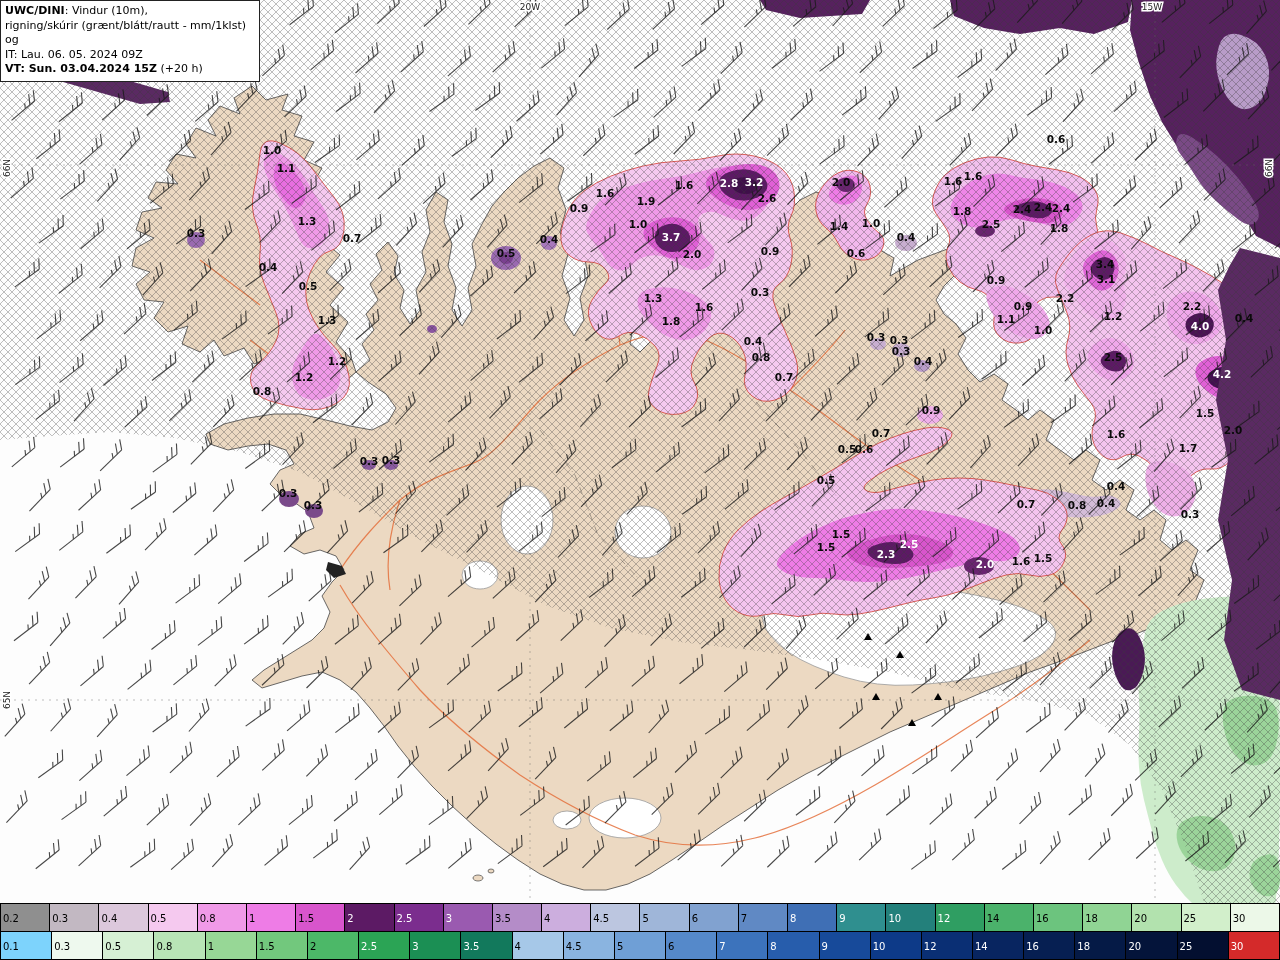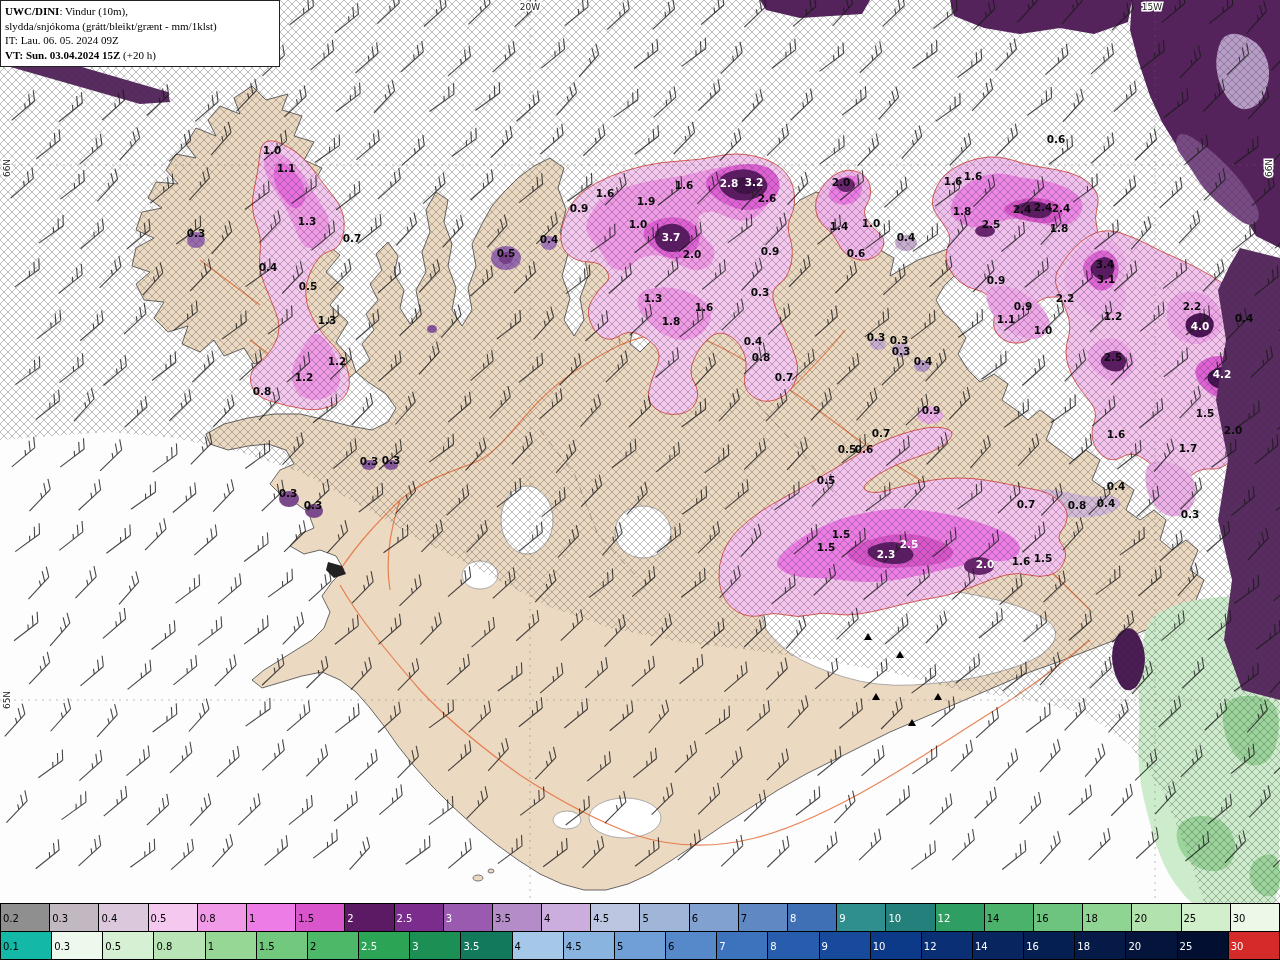--- a/index.html
+++ b/index.html
@@ -1,21 +1,21 @@
 <!DOCTYPE html>
 <html><head>
 <meta charset="utf-8">
 <style>
   html,body{margin:0;padding:0;background:#fff;}
   body{width:1280px;height:960px;overflow:hidden;font-family:"DejaVu Sans",sans-serif;}
   .stage{position:relative;width:1280px;height:960px;}
   #map-svg{position:absolute;left:0;top:0;}
   .header-box{
     position:absolute;left:0;top:0;width:252px;background:#ffffff;
-    border:1px solid #222;padding:3px 22px 4px 4px;font-size:11px;line-height:1.32;color:#000;z-index:5;font-family:Liberation Serif, serif;
+    border:1px solid #222;padding:3px 2px 4px 4px;font-size:11px;line-height:1.32;color:#000;z-index:5;
   }
   .header-box .b{font-weight:bold;}
   .legend{position:absolute;left:0;bottom:0;width:1280px;z-index:6;border-top:1px solid #000;}
   .legend-row{display:flex;width:1280px;height:28px;}
   .legend-cell{flex:1;position:relative;border-right:1px solid #000;border-bottom:1px solid #000;}
   .legend-cell:first-child{border-left:1px solid #000;}
   .legend-cell span{position:absolute;left:2px;top:50%;transform:translateY(-50%);font-size:10px;}
   text{font-family:"DejaVu Sans",sans-serif;}
   .precip-label{font-size:10.5px;font-weight:bold;}
   .grid-label{font-size:9px;fill:#222;paint-order:stroke;stroke:#ffffff;stroke-width:3px;}
@@ -795,21 +795,21 @@
         <text x="530" y="10" text-anchor="middle" class="grid-label">20W</text>
         <text x="1152" y="10" text-anchor="middle" class="grid-label">15W</text>
         <text x="10" y="168" text-anchor="middle" class="grid-label" transform="rotate(-90 10 168)">66N</text>
         <text x="10" y="700" text-anchor="middle" class="grid-label" transform="rotate(-90 10 700)">65N</text>
         <text x="1272" y="168" text-anchor="middle" class="grid-label" transform="rotate(-90 1272 168)">66N</text>
       </g>
   </svg>
 
   <div class="header-box">
     <div><span class="b">UWC/DINI</span><span>: Vindur (10m),</span></div>
-    <div>slydda/snjókoma (grátt/bleikt/grænt - mm/1klst)</div>
+    <div>rigning/skúrir (grænt/blátt/rautt - mm/1klst) og</div>
     <div>IT: Lau. 06. 05. 2024 09Z</div>
     <div><span class="b">VT: Sun. 03.04.2024 15Z</span><span> (+20 h)</span></div>
   </div>
 
   <div class="legend">
     <div class="legend-row" id="legend-row-0">
         <div class="legend-cell" style="background: rgb(143, 143, 143);">
           <span style="color: rgb(0, 0, 0);">0.2</span>
         </div>
         <div class="legend-cell" style="background: rgb(194, 184, 194);">
@@ -882,21 +882,21 @@
           <span style="color: rgb(0, 0, 0);">20</span>
         </div>
         <div class="legend-cell" style="background: rgb(210, 239, 203);">
           <span style="color: rgb(0, 0, 0);">25</span>
         </div>
         <div class="legend-cell" style="background: rgb(236, 248, 232);">
           <span style="color: rgb(0, 0, 0);">30</span>
         </div>
       </div>
     <div class="legend-row" id="legend-row-1">
-        <div class="legend-cell" style="background: #14b8a6;">
+        <div class="legend-cell" style="background: #7dd3fc;">
           <span style="color: rgb(0, 0, 0);">0.1</span>
         </div>
         <div class="legend-cell" style="background: rgb(238, 249, 238);">
           <span style="color: rgb(0, 0, 0);">0.3</span>
         </div>
         <div class="legend-cell" style="background: rgb(214, 240, 212);">
           <span style="color: rgb(0, 0, 0);">0.5</span>
         </div>
         <div class="legend-cell" style="background: rgb(184, 228, 182);">
           <span style="color: rgb(0, 0, 0);">0.8</span>

